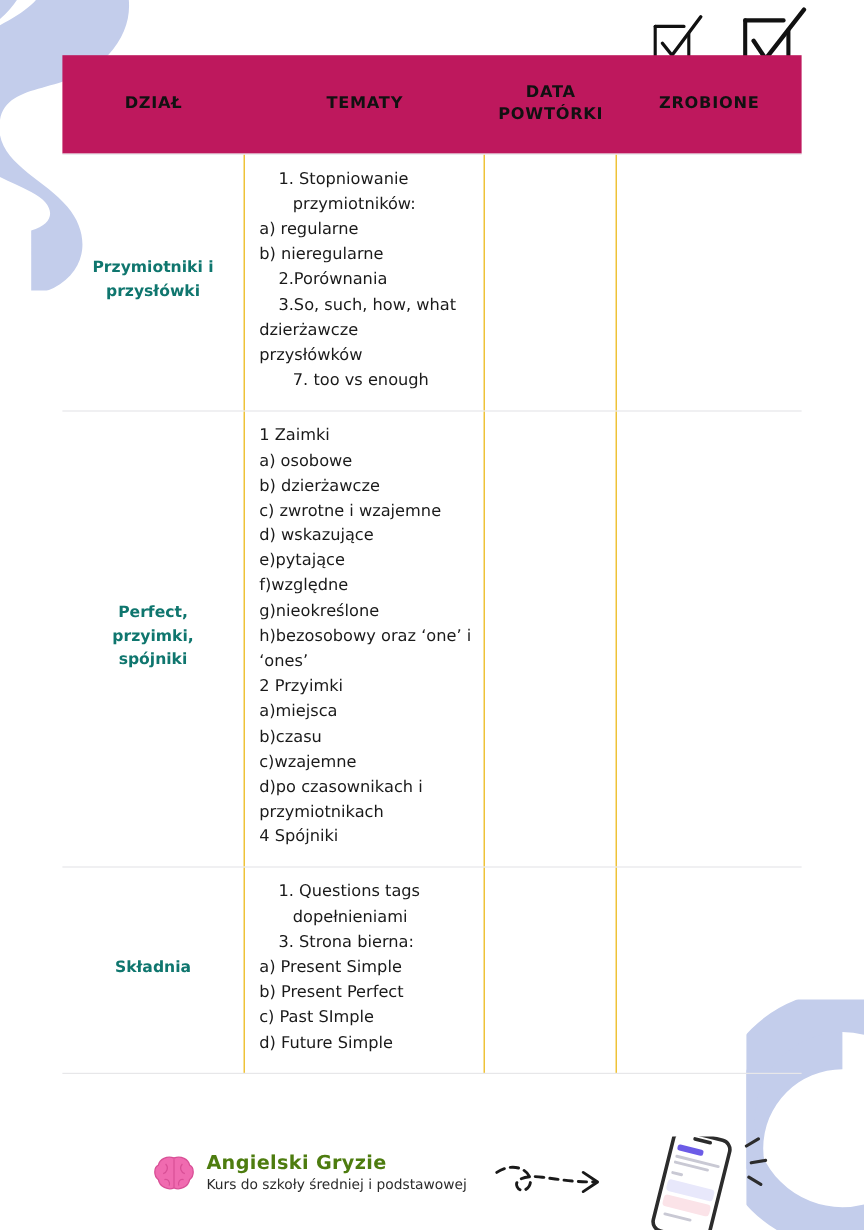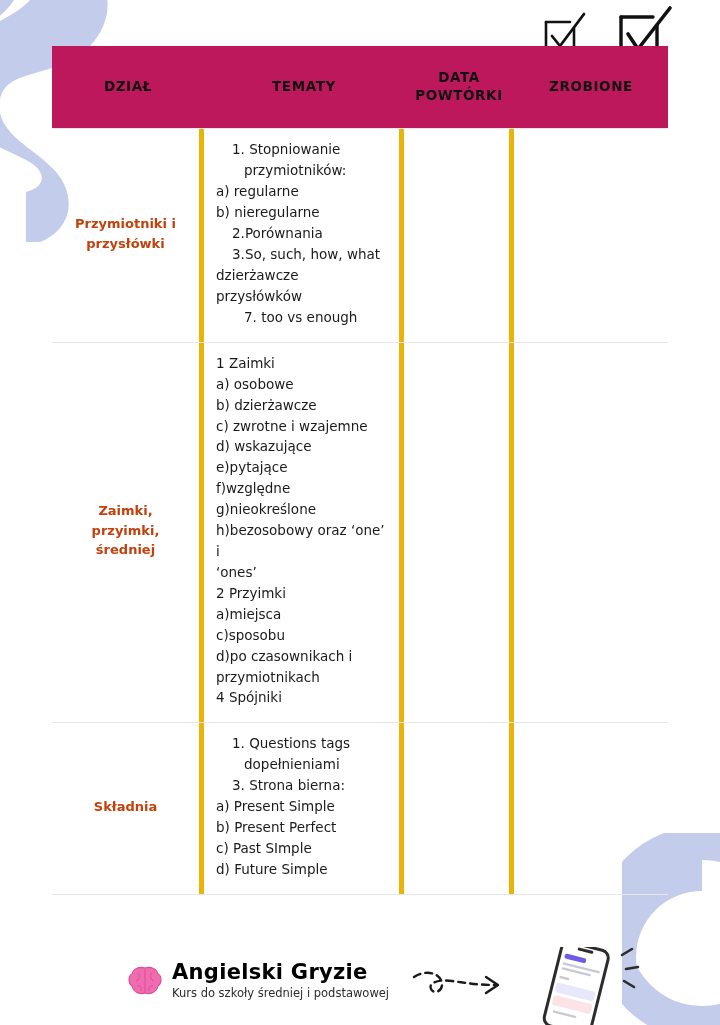--- a/index.html
+++ b/index.html
@@ -36,48 +36,48 @@
     display:flex;align-items:center;justify-content:center;
   }
   .tcell{box-sizing:border-box;}
   .c-dzial{width:152px;flex:0 0 152px;}
   .c-tematy{width:200px;flex:0 0 200px;}
   .c-data{width:110px;flex:0 0 110px;}
   .c-zrob{width:154px;flex:0 0 154px;}
 
   .tbody .trow{border-top:1px solid #e7e7e9;}
   .tbody .tcell{
-    border-right:5px solid #eab308;
+    border-right:1px solid #eab308;
     padding:10px 8px 14px;
   }
   .tbody .tcell:last-child{border-right:none;}
   .tbody .trow:last-child{border-bottom:1px solid #e7e7e9;}
 
   .dzial-label{
-    font-weight:bold;font-size:13px;color:#c2410c;
+    font-weight:bold;font-size:13px;color:#0f766e;
     text-align:center;line-height:1.5;
     display:flex;align-items:center;justify-content:center;
     height:100%;padding:0 6px;box-sizing:border-box;
   }
   .topics{
     font-size:13.5px;color:#1a1a1a;line-height:1.55;
     padding-left:4px;
   }
   .topics .ln{white-space:pre-wrap;}
   .ind1{padding-left:16px;}
   .ind2{padding-left:28px;}
 
   .empty-cell{min-height:100%;}
 
   
   .footer{position:absolute;left:0;top:955px;width:720px;height:70px;}
   .brand{position:absolute;left:128px;top:5px;display:flex;align-items:center;gap:10px;}
   .brand-text{display:flex;flex-direction:column;}
   .brand-title{
-    font-size:21px;font-weight:bold;color:#000000;letter-spacing:.3px;
+    font-size:16px;font-weight:bold;color:#4d7c0f;letter-spacing:.3px;
     line-height:1.15;
   }
   .brand-sub{
     font-size:11.5px;color:#2b2b2b;line-height:1.3;margin-top:2px;
   }
   .arrow-deco{position:absolute;left:412px;top:12px;}
   .phone-deco{position:absolute;left:530px;top:-8px;}
 </style>
 </head>
 <body>
@@ -143,37 +143,38 @@
             <div class="ln">przysłówków</div>
             <div class="ln ind2">7. too vs enough</div>
           </div>
         </div>
         <div class="tcell c-data empty-cell"></div>
         <div class="tcell c-zrob empty-cell"></div>
       </div>
 
       <div class="trow">
         <div class="tcell c-dzial">
-          <div class="dzial-label">Zaimki, przyimki, średniej</div>
+          <div class="dzial-label">Perfect, przyimki, spójniki</div>
         </div>
         <div class="tcell c-tematy">
           <div class="topics">
             <div class="ln">1 Zaimki</div>
             <div class="ln">a) osobowe</div>
             <div class="ln">b) dzierżawcze</div>
             <div class="ln">c) zwrotne i wzajemne</div>
             <div class="ln">d) wskazujące</div>
             <div class="ln">e)pytające</div>
             <div class="ln">f)względne</div>
             <div class="ln">g)nieokreślone</div>
             <div class="ln">h)bezosobowy oraz ‘one’ i</div>
             <div class="ln">‘ones’</div>
             <div class="ln">2 Przyimki</div>
             <div class="ln">a)miejsca</div>
-            <div class="ln">c)sposobu</div>
+            <div class="ln">b)czasu</div>
+            <div class="ln">c)wzajemne</div>
             <div class="ln">d)po czasownikach i</div>
             <div class="ln">przymiotnikach</div>
             <div class="ln">4 Spójniki</div>
           </div>
         </div>
         <div class="tcell c-data empty-cell"></div>
         <div class="tcell c-zrob empty-cell"></div>
       </div>
 
       <div class="trow">

